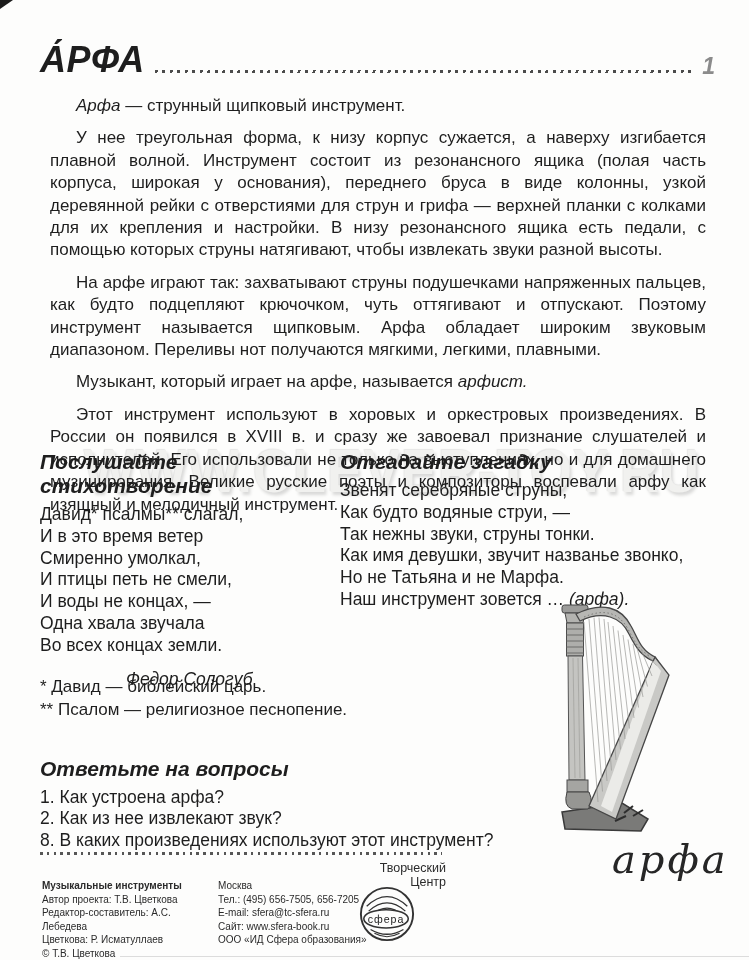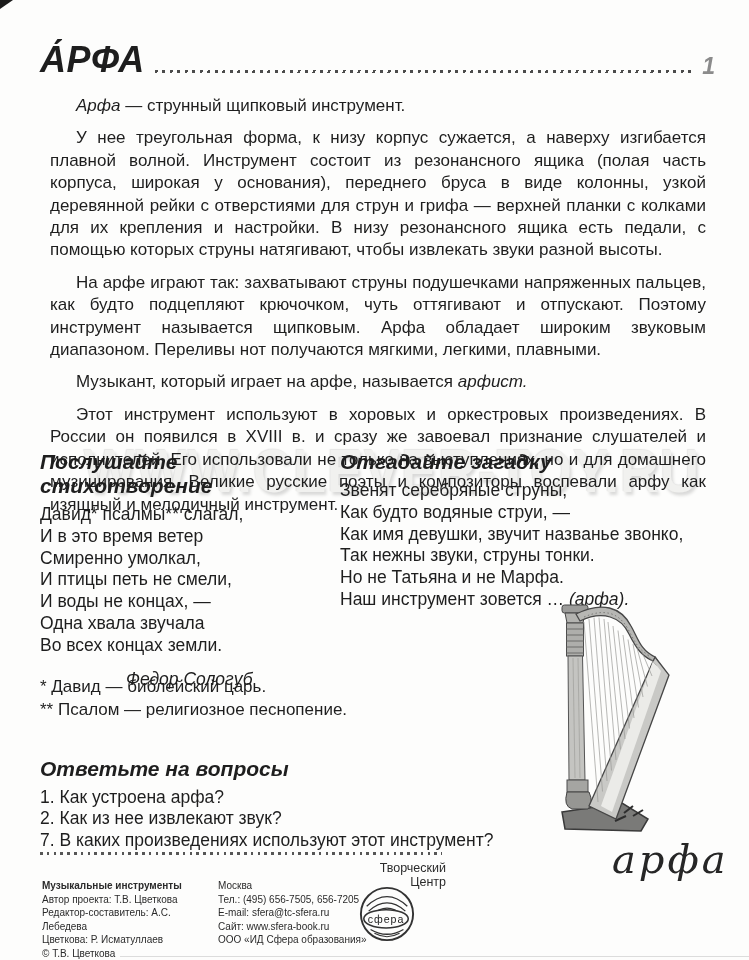--- a/index.html
+++ b/index.html
@@ -108,39 +108,39 @@
           <div><span>Одна хвала звучала</span></div>
           <div><span>Во всех концах земли.</span></div>
         </div>
       <div class="poem-author">Федор Сологуб</div>
     </div>
     <div class="col-riddle">
       <h2 class="sec-heading">Отгадайте загадку</h2>
       <div class="lines">
           <div><span>Звенят серебряные струны,</span></div>
           <div><span>Как будто водяные струи, —</span></div>
+          <div><span>Так нежны звуки, струны тонки.</span></div>
           <div><span>Как имя девушки, звучит названье звонко,</span></div>
-          <div><span>Так нежны звуки, струны тонки.</span></div>
           <div><span>Но не Татьяна и не Марфа.</span></div>
           <div><span>Наш инструмент зовется … </span><span class="it">(арфа).</span></div>
         </div>
     </div>
   </section>
 
   <section class="footnotes z">
       <div><span>* Давид — библейский царь.</span></div>
       <div><span>** Псалом — религиозное песнопение.</span></div>
     </section>
 
   <section class="questions z">
     <h2 class="sec-heading">Ответьте на вопросы</h2>
     <div class="lines">
         <div><span>1. Как устроена арфа?</span></div>
         <div><span>2. Как из нее извлекают звук?</span></div>
-        <div><span>7. В каких произведениях используют этот инструмент?</span></div>
+        <div><span>8. В каких произведениях используют этот инструмент?</span></div>
       </div>
   </section>
 
   <div class="separator z"></div>
 
   <footer class="footer z">
     <div class="fcol1">
       <div class="fbold">Музыкальные инструменты</div>
       <div>
           <div><span>Автор проекта: Т.В. Цветкова</span></div>

